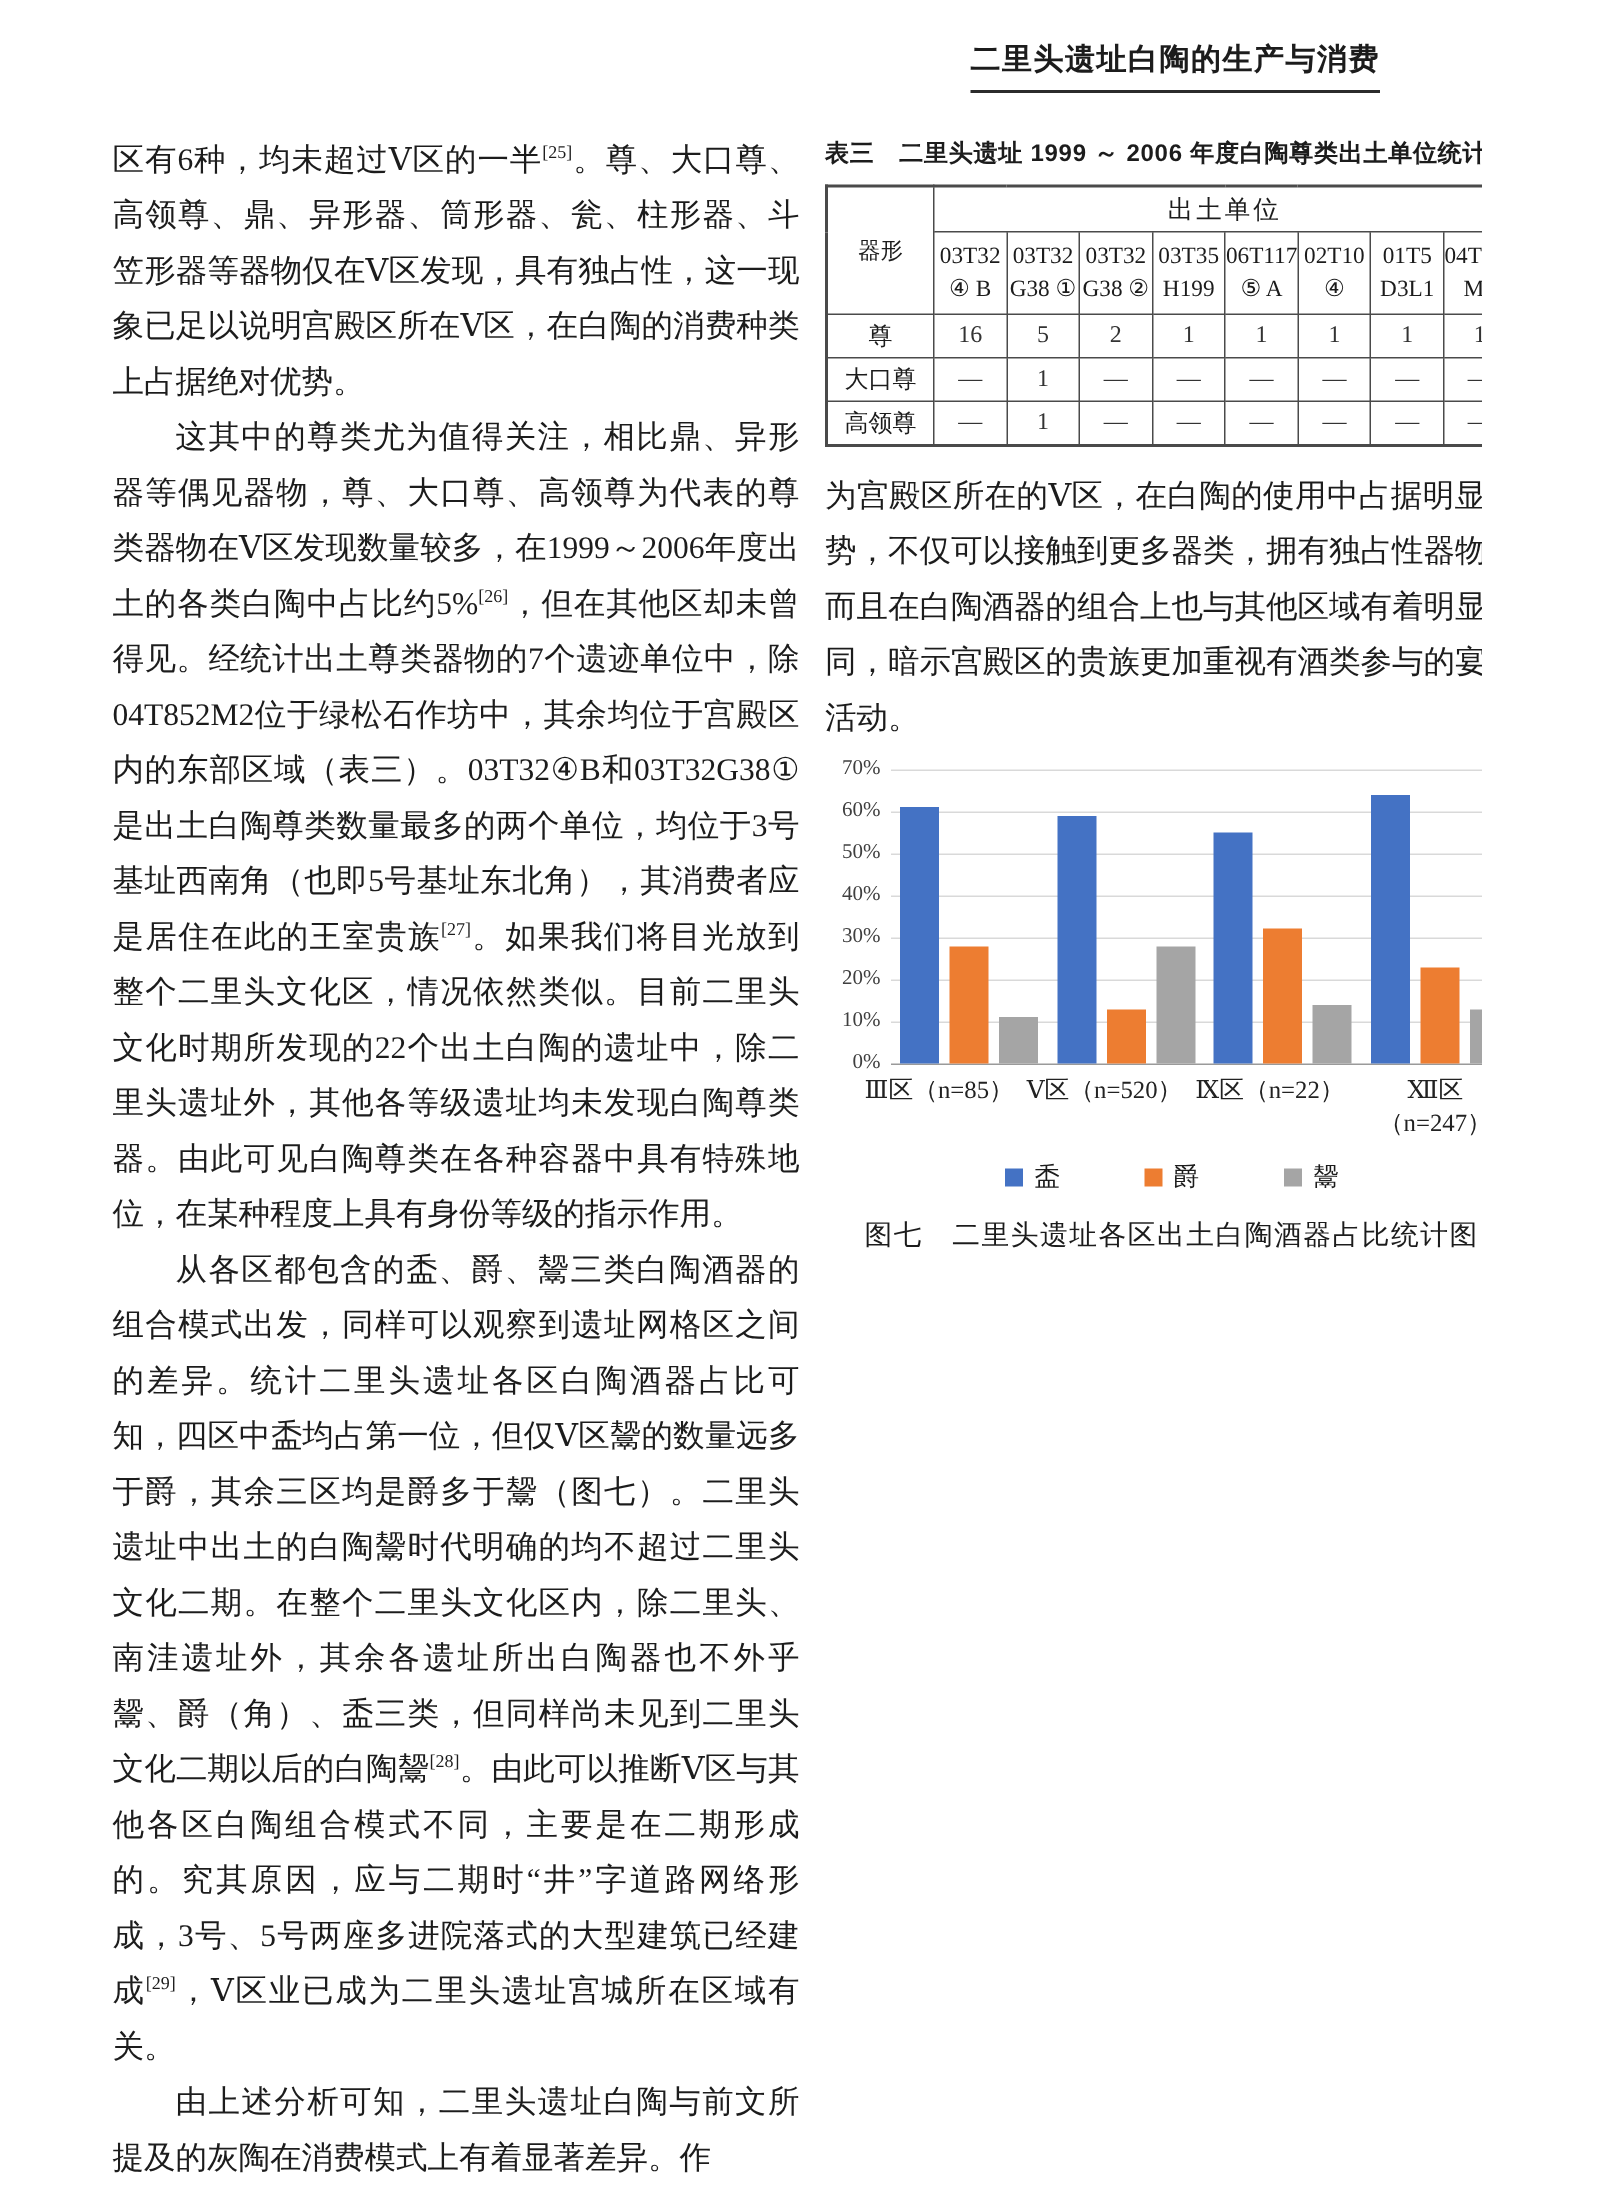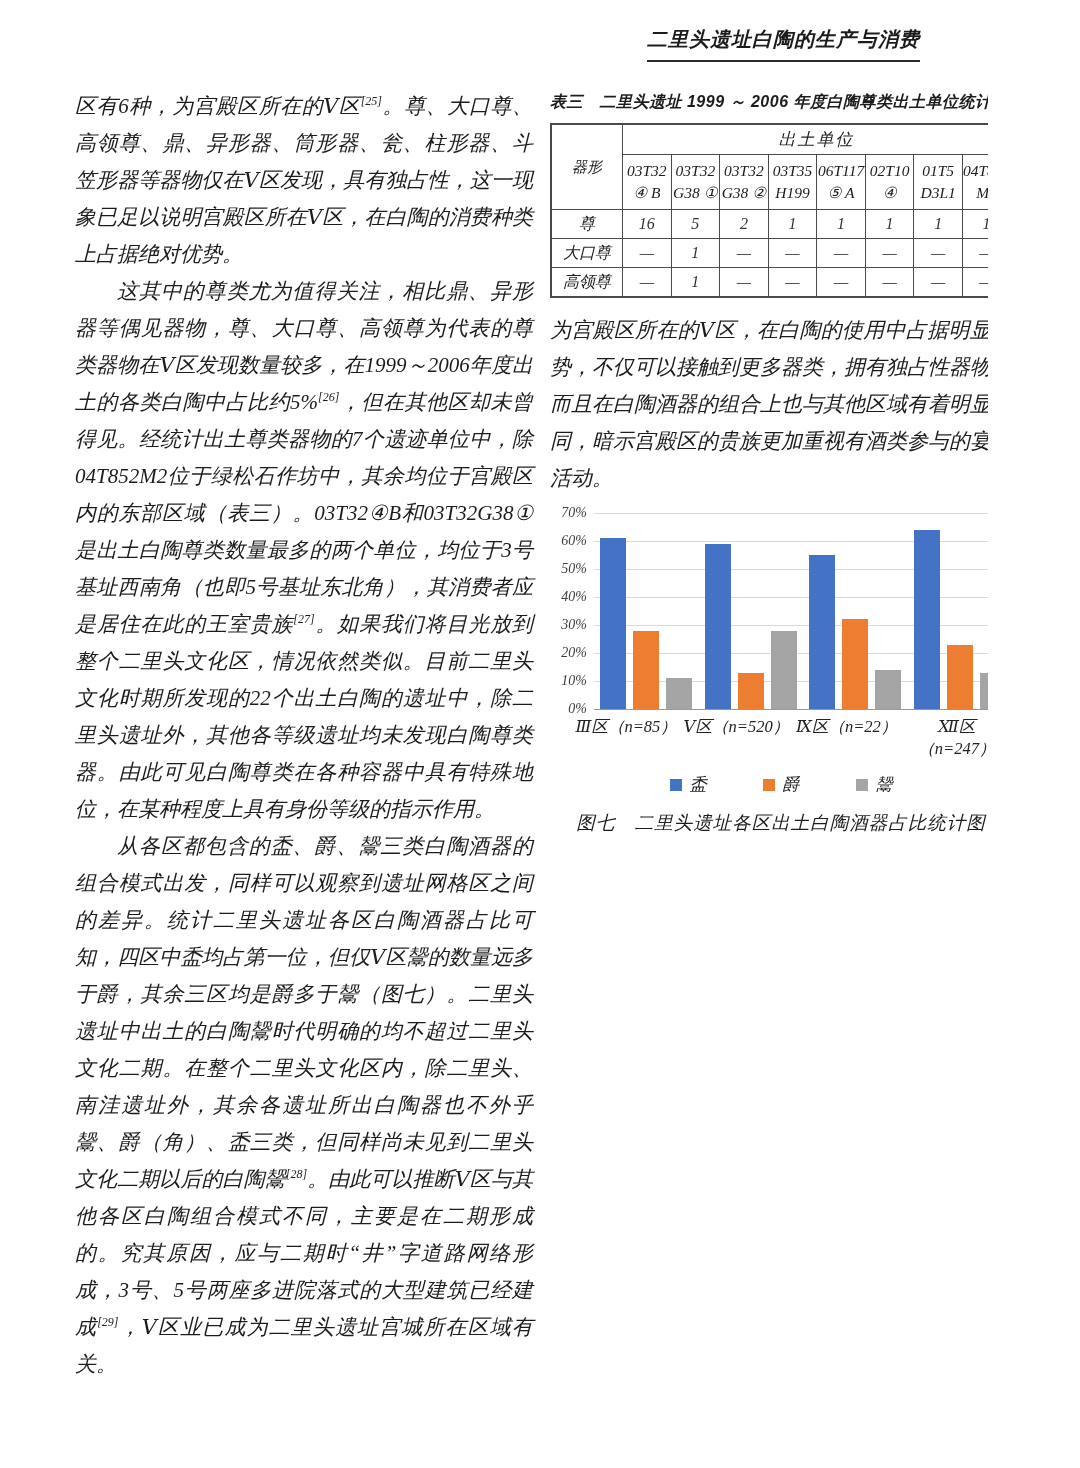--- a/index.html
+++ b/index.html
@@ -1,21 +1,21 @@
 <!DOCTYPE html>
 <html><head>
 <meta charset="utf-8">
 <style>
   html,body { margin:0; padding:0; background:#ffffff; }
   body {
     width:1080px; height:1468px;
     font-family:"Liberation Serif","DejaVu Serif",serif;
     color:#1c1c1c;
   }
-  .page { box-sizing:border-box; width:988px; height:1468px; padding:26px 68px 0 75px; overflow:hidden;font-style:italic; }
+  .page { box-sizing:border-box; width:988px; height:1468px; padding:26px 68px 0 75px; overflow:hidden; }
 
   .running-head { text-align:right; }
   .running-title {
     display:inline-block;
     font-family:"Liberation Sans","DejaVu Sans",sans-serif;
     font-weight:bold; font-size:20px; letter-spacing:1px;
     padding-bottom:7px; border-bottom:2px solid #2b2b2b;
   }
 
   .columns { display:flex; gap:17px; margin-top:26px; }
@@ -81,23 +81,24 @@
 
 <div class="page">
 
   <div class="running-head">
     <span class="running-title">二里头遗址白陶的生产与消费</span>
   </div>
 
   <div class="columns">
 
     <div class="col-left">
-      <p class="body-text"><span>区有6种，为宫殿区所在的Ⅴ区</span><sup>[25]</sup><span>。尊、大口尊、高领尊、鼎、异形器、筒形器、瓮、柱形器、斗笠形器等器物仅在Ⅴ区发现，具有独占性，这一现象已足以说明宫殿区所在Ⅴ区，在白陶的消费种类上占据绝对优势。</span></p>
+      <p class="body-text"><span>区有6种，均未超过Ⅴ区的一半</span><sup>[25]</sup><span>。尊、大口尊、高领尊、鼎、异形器、筒形器、瓮、柱形器、斗笠形器等器物仅在Ⅴ区发现，具有独占性，这一现象已足以说明宫殿区所在Ⅴ区，在白陶的消费种类上占据绝对优势。</span></p>
       <p class="body-text indent"><span>这其中的尊类尤为值得关注，相比鼎、异形器等偶见器物，尊、大口尊、高领尊为代表的尊类器物在Ⅴ区发现数量较多，在1999～2006年度出土的各类白陶中占比约5%</span><sup>[26]</sup><span>，但在其他区却未曾得见。经统计出土尊类器物的7个遗迹单位中，除04T852M2位于绿松石作坊中，其余均位于宫殿区内的东部区域（表三）。03T32④B和03T32G38①是出土白陶尊类数量最多的两个单位，均位于3号基址西南角（也即5号基址东北角），其消费者应是居住在此的王室贵族</span><sup>[27]</sup><span>。如果我们将目光放到整个二里头文化区，情况依然类似。目前二里头文化时期所发现的22个出土白陶的遗址中，除二里头遗址外，其他各等级遗址均未发现白陶尊类器。由此可见白陶尊类在各种容器中具有特殊地位，在某种程度上具有身份等级的指示作用。</span></p>
       <p class="body-text indent"><span>从各区都包含的盉、爵、鬶三类白陶酒器的组合模式出发，同样可以观察到遗址网格区之间的差异。统计二里头遗址各区白陶酒器占比可知，四区中盉均占第一位，但仅Ⅴ区鬶的数量远多于爵，其余三区均是爵多于鬶（图七）。二里头遗址中出土的白陶鬶时代明确的均不超过二里头文化二期。在整个二里头文化区内，除二里头、南洼遗址外，其余各遗址所出白陶器也不外乎鬶、爵（角）、盉三类，但同样尚未见到二里头文化二期以后的白陶鬶</span><sup>[28]</sup><span>。由此可以推断Ⅴ区与其他各区白陶组合模式不同，主要是在二期形成的。究其原因，应与二期时“井”字道路网络形成，3号、5号两座多进院落式的大型建筑已经建成</span><sup>[29]</sup><span>，Ⅴ区业已成为二里头遗址宫城所在区域有关。</span></p>
+      <p class="body-text indent"><span>由上述分析可知，二里头遗址白陶与前文所提及的灰陶在消费模式上有着显著差异。作</span></p>
     </div>
 
     <div class="col-right">
 
       <div class="table-caption">表三　二里头遗址 1999 ～ 2006 年度白陶尊类出土单位统计表</div>
 
       <table class="stat-table">
           <tbody>
             <tr>
               <th class="corner" rowspan="2">器形</th>

